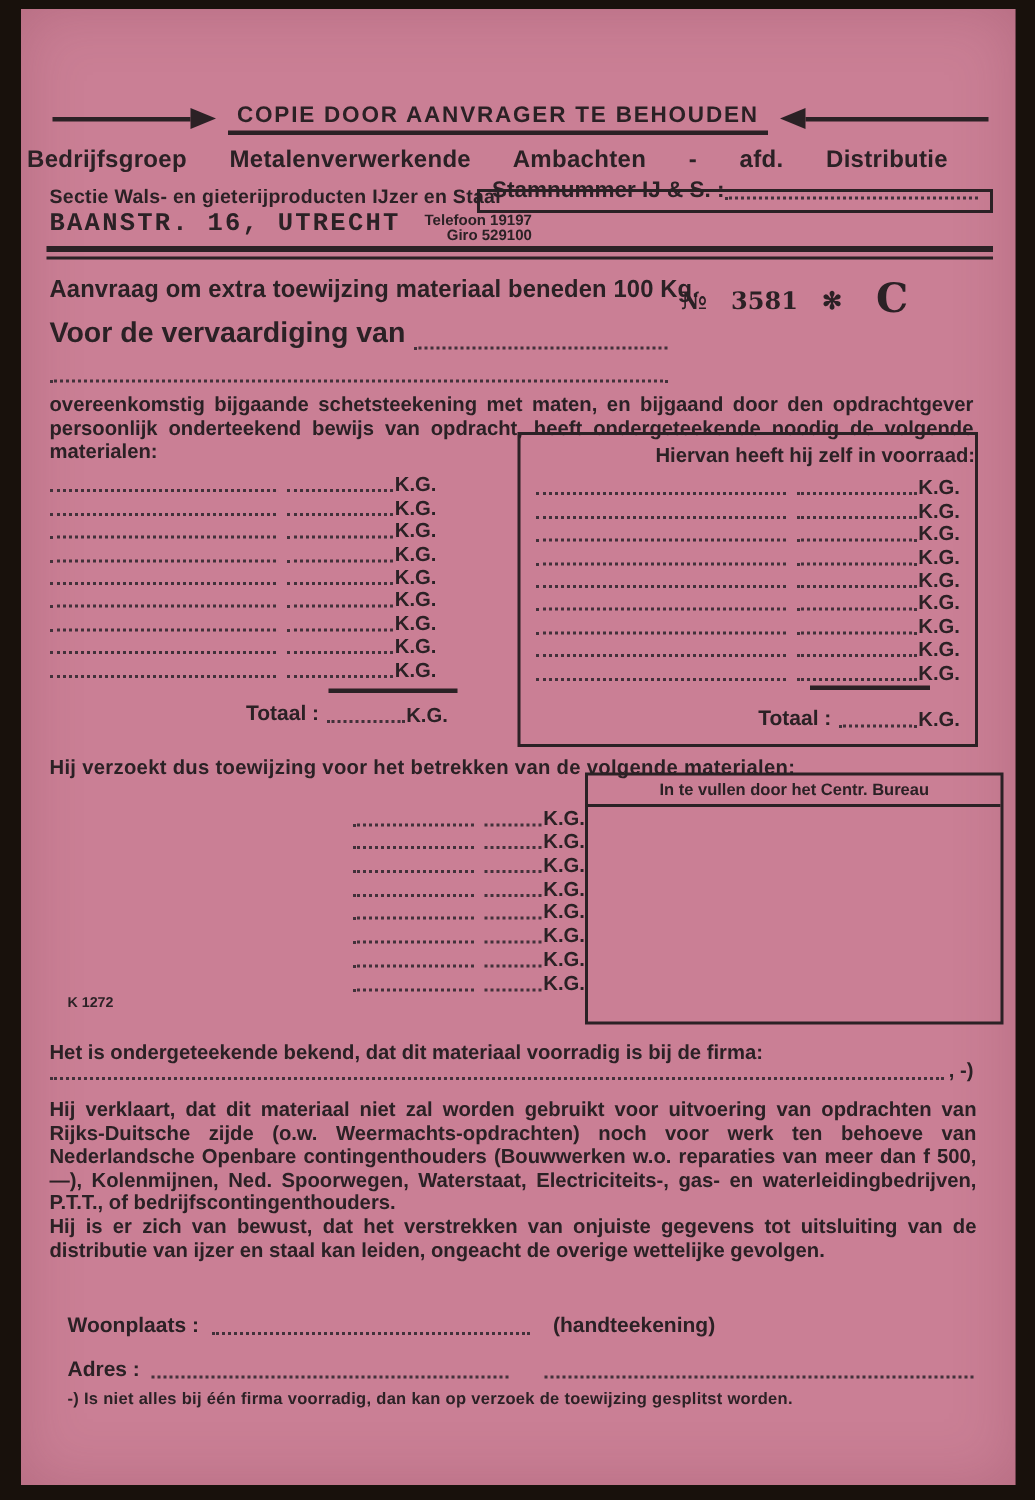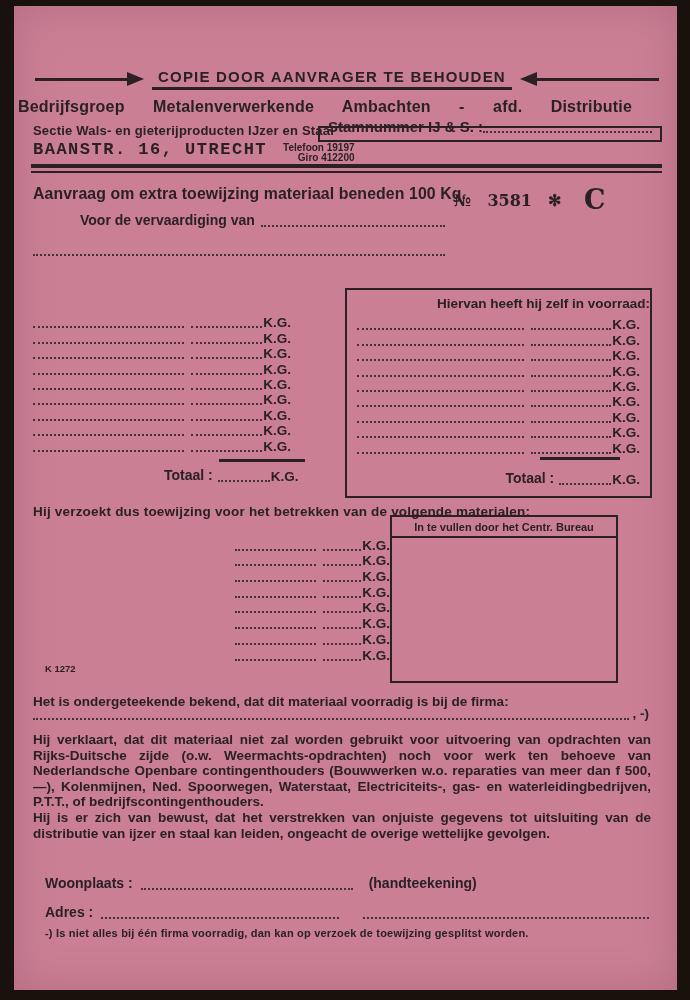--- a/index.html
+++ b/index.html
@@ -39,21 +39,21 @@
   .stam-label{font-size:15px;white-space:nowrap;}
   .dots{display:inline-block;border-bottom:2px dotted var(--dot);height:12px;}
   .stam-box .dots{flex:1;margin-bottom:2px;}
   .rule-a{top:158px;left:17px;width:631px;height:4px;background:var(--ink);}
   .rule-b{top:165px;left:17px;width:631px;height:2px;background:var(--ink);}
   
   .main-title{top:178px;left:19px;font-size:16.5px;transform:scaleX(.96);transform-origin:left;letter-spacing:.1px;}
   .no-group{top:185px;left:440px;font-family:"DejaVu Serif",serif;font-size:16px;display:flex;gap:16px;}
   .series-c{top:178px;left:570px;font-size:27px;font-family:"DejaVu Serif",serif;}
   .voor-row{top:206px;left:19px;width:412px;display:flex;align-items:flex-end;}
-  .voor-row .lbl{font-size:14px;white-space:nowrap;margin-right:6px;margin-left:47px;}
+  .voor-row .lbl{font-size:19px;white-space:nowrap;margin-right:6px;}
   .voor-row .dots{flex:1;margin-bottom:1px;}
   .free-dots{height:13px;}
   .free-dots .dots{width:100%;}
   .intro{top:256px;left:19px;width:616px;font-size:13.5px;line-height:15.6px;text-align:justify;}
   
   .kgcol{display:flex;flex-direction:column;}
   .kgrow{display:flex;align-items:flex-end;}
   .kgrow .d1{flex:2.1;margin-bottom:1px;}
   .kgrow .gap{width:7px;}
   .kgrow .d2{flex:1;margin-bottom:1px;}
@@ -68,21 +68,21 @@
   .tot-s1{top:461px;left:150px;}
   
   .stock-box{top:282px;left:331px;width:307px;height:210px;border:2.5px solid var(--ink);}
   .stock-title{text-align:right;font-size:13.5px;margin-top:6px;}
   .stock-rows{position:absolute;top:26px;left:10px;right:10px;}
   .stock-rows .kgrow{height:15.4px;}
   .sum-box{position:absolute;right:30px;bottom:36px;width:80px;height:3px;background:var(--ink);}
   .tot-box{position:absolute;right:10px;bottom:10px;}
   
   .verzoekt{top:498px;left:19px;font-size:13.5px;letter-spacing:.2px;}
-  .bureau-box{top:509px;left:376px;width:228px;height:168px;border:2px solid var(--ink);}
+  .bureau-box{top:509px;left:376px;width:279px;height:168px;border:2px solid var(--ink);}
   .bureau-title{font-size:11px;text-align:center;padding:4px 2px 3px 2px;border-bottom:2px solid var(--ink);}
   .col-s2{top:530px;left:221px;width:155px;}
   .col-s2 .kgrow{height:15.7px;}
   .form-code{top:657px;left:31px;font-size:9.5px;}
   
   .bekend{top:688px;left:19px;font-size:13.5px;}
   .firma-row{top:700px;left:19px;width:616px;display:flex;align-items:flex-end;}
   .firma-row .dots{flex:1;margin-bottom:1px;}
   .firma-row .suffix{font-size:13.5px;margin-left:4px;white-space:nowrap;}
   .decl{top:726px;left:19px;width:618px;font-size:13.5px;line-height:15.6px;text-align:justify;}
@@ -122,21 +122,21 @@
   </div>
 
   <div class="abs org-line">Bedrijfsgroep Metalenverwerkende Ambachten - afd. Distributie</div>
 
   <div class="abs sectie">
     <div class="sectie-1">Sectie Wals- en gieterijproducten IJzer en Staal</div>
     <div class="addr-row">
       <span class="addr">BAANSTR. 16, UTRECHT</span>
       <span class="telgiro">
         <span>Telefoon 19197</span><br>
-        <span>Giro 412200</span>
+        <span>Giro 529100</span>
       </span>
     </div>
   </div>
 
   <div class="abs stam-box">
     <span class="stam-label">Stamnummer IJ &amp; S. :</span>
     <span class="dots"></span>
   </div>
 
   <div class="abs rule-a"></div>
@@ -151,20 +151,21 @@
   <div class="abs series-c">C</div>
 
   <div class="abs voor-row">
     <span class="lbl">Voor de vervaardiging van</span>
     <span class="dots"></span>
   </div>
   <div class="abs free-dots" style="top:236px;left:19px;width:412px;">
     <span class="dots"></span>
   </div>
 
+  <div class="abs intro">overeenkomstig bijgaande schetsteekening met maten, en bijgaand door den opdrachtgever persoonlijk onderteekend bewijs van opdracht, heeft ondergeteekende noodig de volgende materialen:</div>
 
   <div class="abs kgcol col-s1">
     <div class="kgrow">
         <span class="dots d1"></span>
         <span class="gap"></span>
         <span class="dots d2"></span>
         <span class="kg">K.G.</span>
       </div>
     <div class="kgrow">
         <span class="dots d1"></span>

